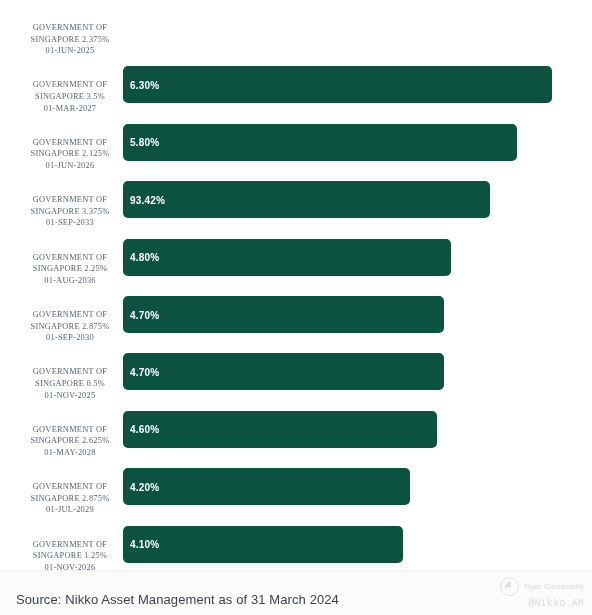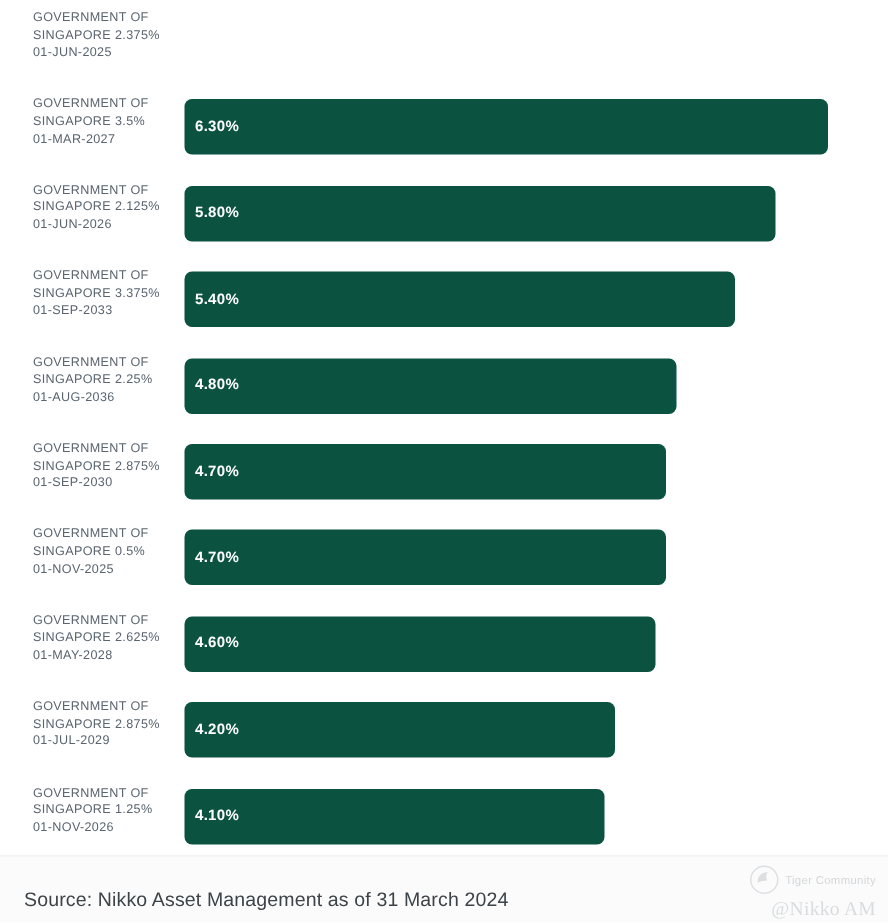--- a/index.html
+++ b/index.html
@@ -35,29 +35,30 @@
   .chart-row {
     position: absolute;
     left: 0;
     width: 592px;
     height: 57.4px;
   }
 
   .row-label {
     position: absolute;
     left: 22px;
-    top: 6px;
+    top: 22px;
     width: 96px;
     font-size: 8.4px;
     line-height: 11.6px;
     letter-spacing: 0.25px;
     color: #5a6570;
     text-transform: uppercase;
-    font-family: Liberation Sans, sans-serif;
+    font-family: Liberation Serif, serif;
     white-space: normal;
+    text-align: center;
   }
   .row-label .lbl-line {
     display: block;
   }
 
   .bar-track {
     position: absolute;
     left: 123px;
     top: 9px;
     height: 37px;
@@ -142,25 +143,25 @@
     color: #7b858e;
     letter-spacing: 0.2px;
     white-space: nowrap;
     font-family: "Liberation Sans", sans-serif;
     text-align: right;
   }
   #watermark .wm-handle {
     position: absolute;
     right: 0;
     top: 21px;
-    font-size: 13px;
+    font-size: 10px;
     color: #8c959d;
     letter-spacing: 0.2px;
     white-space: nowrap;
-    font-family: Liberation Serif, serif;
+    font-family: Liberation Mono, monospace;
     text-align: center;
   }
 </style>
 </head>
 <body>
 
 <div id="chart-root">
 
   <div id="bar-chart">
       <div class="chart-row" style="top: 0px;">
@@ -195,21 +196,21 @@
         </div>
       </div>
       <div class="chart-row" style="top: 172.2px;">
         <div class="row-label">
           <span class="lbl-line">GOVERNMENT OF</span>
           <span class="lbl-line">SINGAPORE 3.375%</span>
           <span class="lbl-line">01-SEP-2033</span>
         </div>
         <div class="bar-track">
           <div class="bar" style="width: 367px; background: rgb(11, 83, 64);">
-            <span class="bar-value">5.40%</span>
+            <span class="bar-value">93.42%</span>
           </div>
         </div>
       </div>
       <div class="chart-row" style="top: 229.6px;">
         <div class="row-label">
           <span class="lbl-line">GOVERNMENT OF</span>
           <span class="lbl-line">SINGAPORE 2.25%</span>
           <span class="lbl-line">01-AUG-2036</span>
         </div>
         <div class="bar-track">

